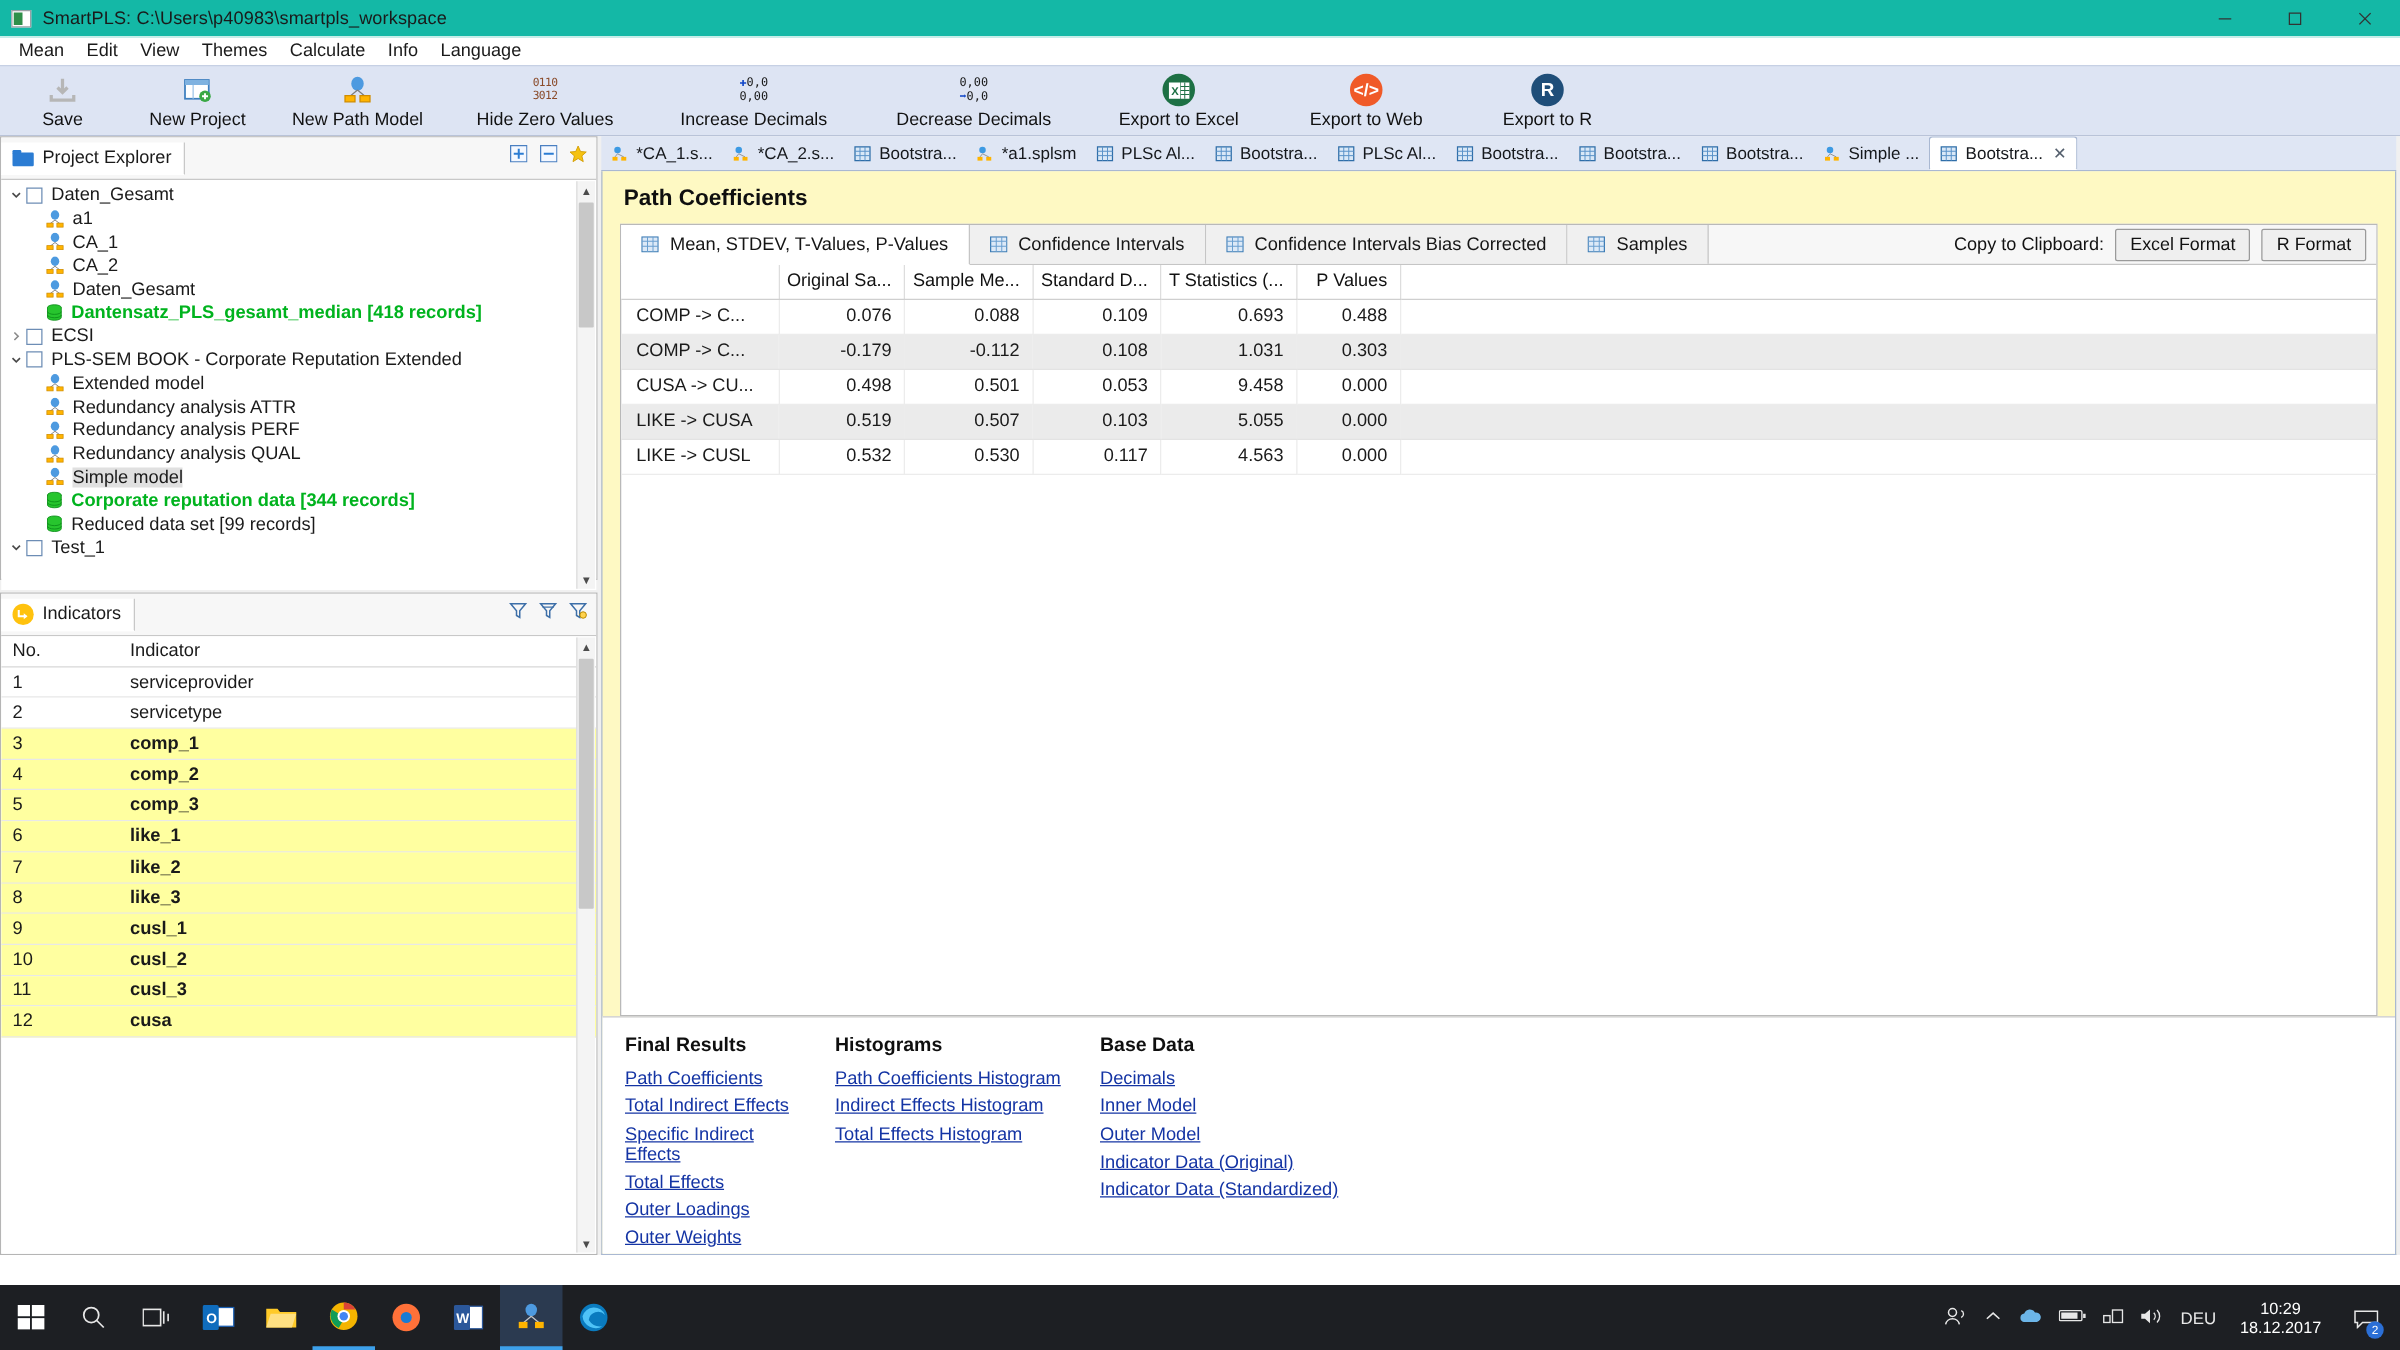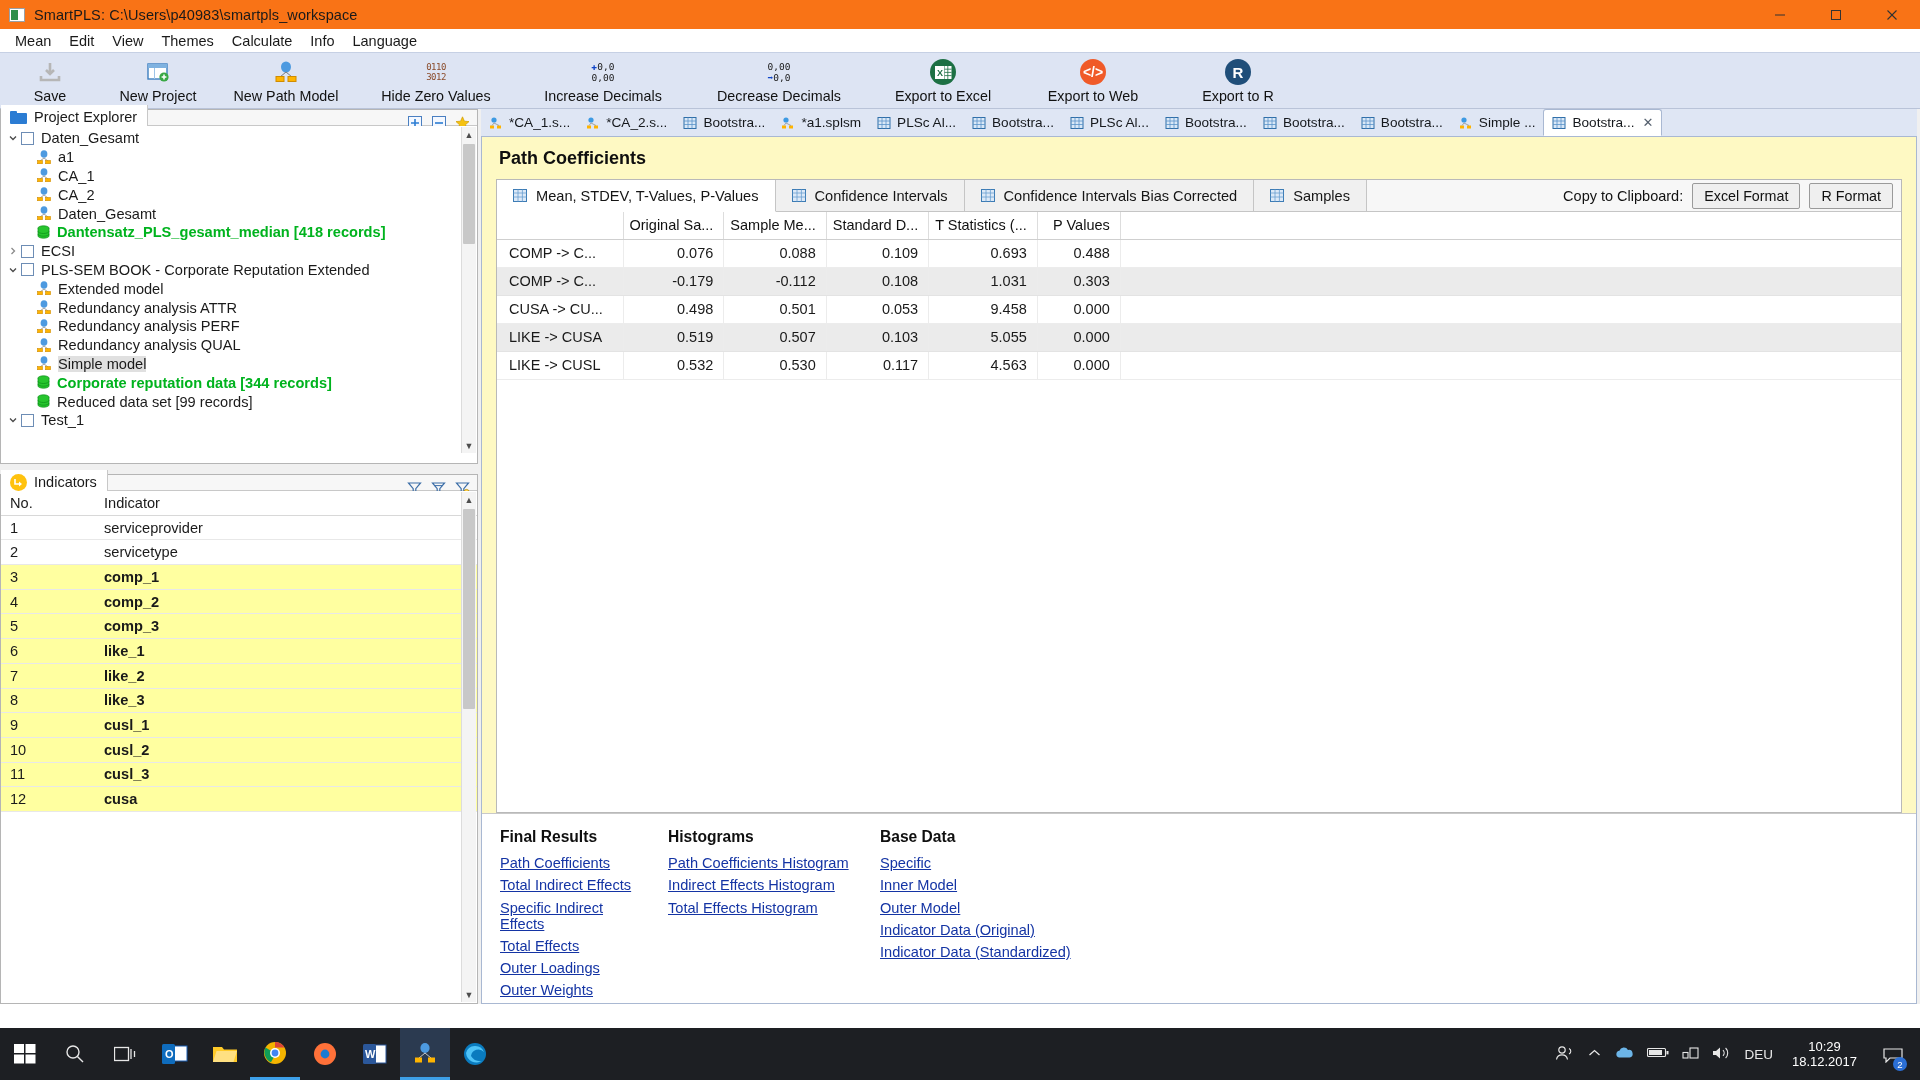--- a/index.html
+++ b/index.html
@@ -10,21 +10,21 @@
     font-size:15px;
     color:#1a1a1a;
     background:#ffffff;
     overflow:hidden;
     -webkit-font-smoothing:antialiased;
   }
   .app { position:relative; width:1920px; height:1080px; }
 
   
   .titlebar {
-    height:30px; background:#f97316; display:flex; align-items:center;
+    height:30px; background:#14b8a6; display:flex; align-items:center;
     border-bottom:1px solid #ffffff; position:relative;
   }
   .titlebar .app-icon {
     width:16px; height:14px; margin-left:9px; margin-right:9px;
     background:#ffffff; border:1px solid #9aa0a6; position:relative; flex:none;
   }
   .titlebar .app-icon:after {
     content:""; position:absolute; left:1px; top:1px; width:7px; height:10px;
     background:#2f8f4a;
   }
@@ -67,21 +67,21 @@
   
   .main { display:flex; height:895px; background:#f0f0f0; }
 
   
   .left-col { width:478px; flex:none; display:flex; flex-direction:column;
     background:#f0f0f0; padding:0; }
 
   .panel { background:#ffffff; border:1px solid #b5b5b5; position:relative; }
 
   .panel-tabhead {
-    height:16px; background:#f7f7f7; position:relative;
+    height:34px; background:#f7f7f7; position:relative;
     border-bottom:1px solid #c8c8c8; display:flex; align-items:center;
   }
   .panel-tab {
     display:flex; align-items:center; gap:7px; height:26px; padding:0 10px 0 9px;
     background:#ffffff; border-right:1px solid #c8c8c8; border-bottom:1px solid #ffffff;
     font-size:14.5px; position:relative; top:0;
   }
   .panel-tools { position:absolute; right:7px; top:0; height:26px;
     display:flex; align-items:center; gap:9px; }
   .mini-btn { width:15px; height:15px; display:flex; align-items:center; justify-content:center; }
@@ -903,21 +903,21 @@
             <a>Outer Weights</a>
           </div>
           <div class="lcol c2">
             <h4>Histograms</h4>
             <a>Path Coefficients Histogram</a>
             <a>Indirect Effects Histogram</a>
             <a>Total Effects Histogram</a>
           </div>
           <div class="lcol c3">
             <h4>Base Data</h4>
-            <a>Specific</a>
+            <a>Decimals</a>
             <a>Inner Model</a>
             <a>Outer Model</a>
             <a>Indicator Data (Original)</a>
             <a>Indicator Data (Standardized)</a>
           </div>
         </div>
       </div>
     </div>
   </div>
 

